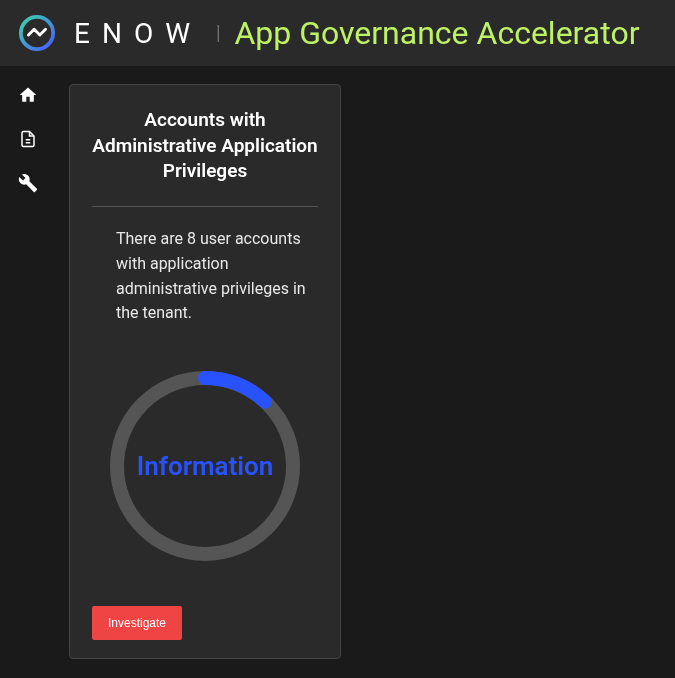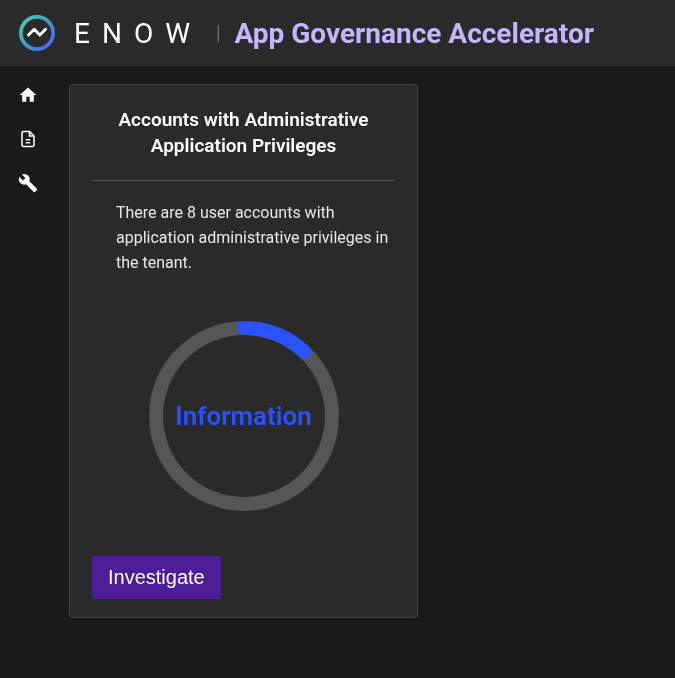--- a/index.html
+++ b/index.html
@@ -33,23 +33,23 @@
       letter-spacing: 12px;
       color: #ffffff;
     }
     .separator {
       color: #888;
       margin: 0 14px;
       font-size: 20px;
       font-weight: 300;
     }
     .app-title {
-      font-size: 28px;
-      font-weight: 700;
-      color: #c4b5fd;
+      font-size: 32px;
+      font-weight: 400;
+      color: #bef264;
     }
     .main-area {
       display: flex;
       height: calc(100% - 66px);
     }
     .sidebar {
       width: 55px;
       background: #1a1a1a;
       padding-top: 18px;
       display: flex;
@@ -64,21 +64,21 @@
       display: flex;
       align-items: center;
       justify-content: center;
     }
     .content {
       flex: 1;
       padding: 18px 14px;
       background: #1a1a1a;
     }
     .card {
-      width: 349px;
+      width: 272px;
       background: #2a2a2a;
       border: 1px solid #444;
       border-radius: 4px;
       padding: 22px 22px 18px 22px;
       display: flex;
       flex-direction: column;
     }
     .card-title {
       font-size: 19px;
       font-weight: 600;
@@ -118,25 +118,25 @@
       position: absolute;
       top: 50%;
       left: 50%;
       transform: translate(-50%, -50%);
       font-size: 26px;
       font-weight: 600;
       color: #2952ff;
       text-align: center;
     }
     .investigate-btn {
-      background: #4c1d95;
+      background: #ef4444;
       border: none;
       color: #ffffff;
       padding: 10px 16px;
-      font-size: 20px;
+      font-size: 12px;
       cursor: pointer;
       border-radius: 2px;
       align-self: flex-start;
     }
   </style>
 </head>
 <body>
 
 <div class="header">
   <div class="logo">

